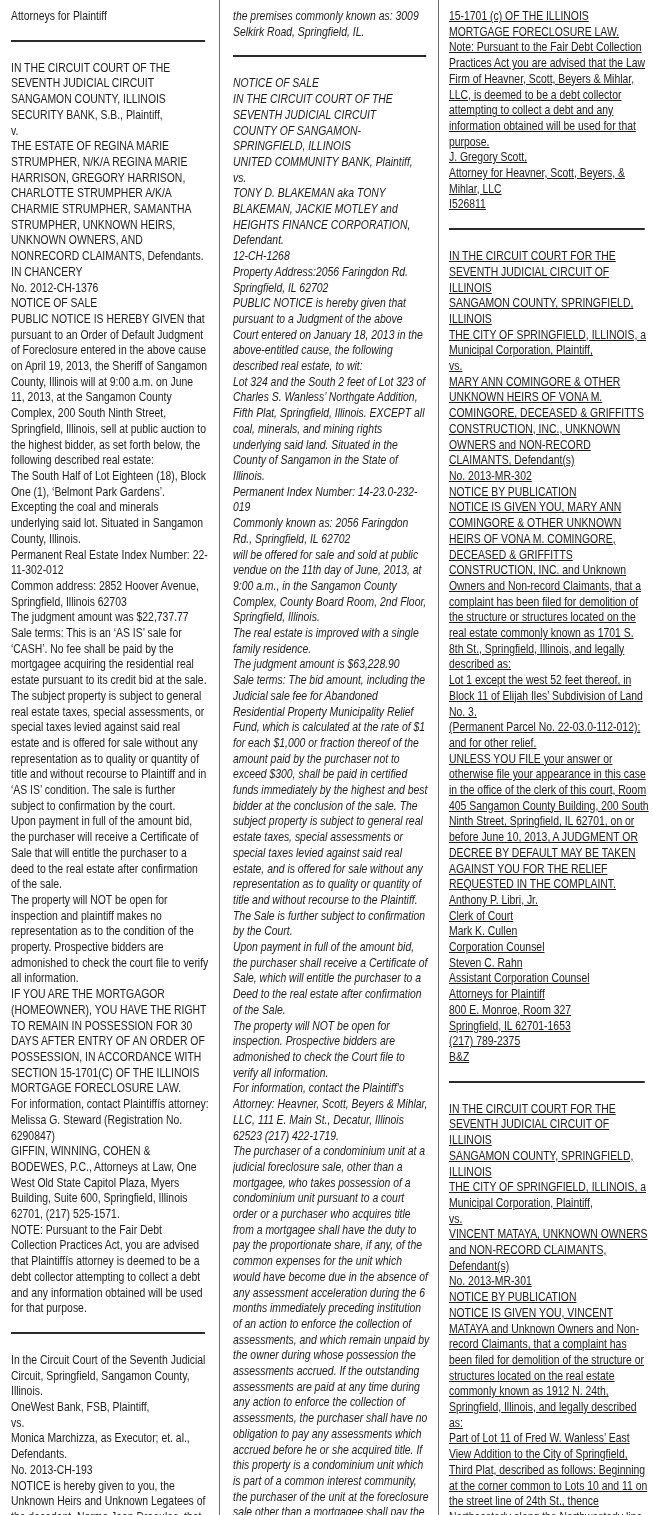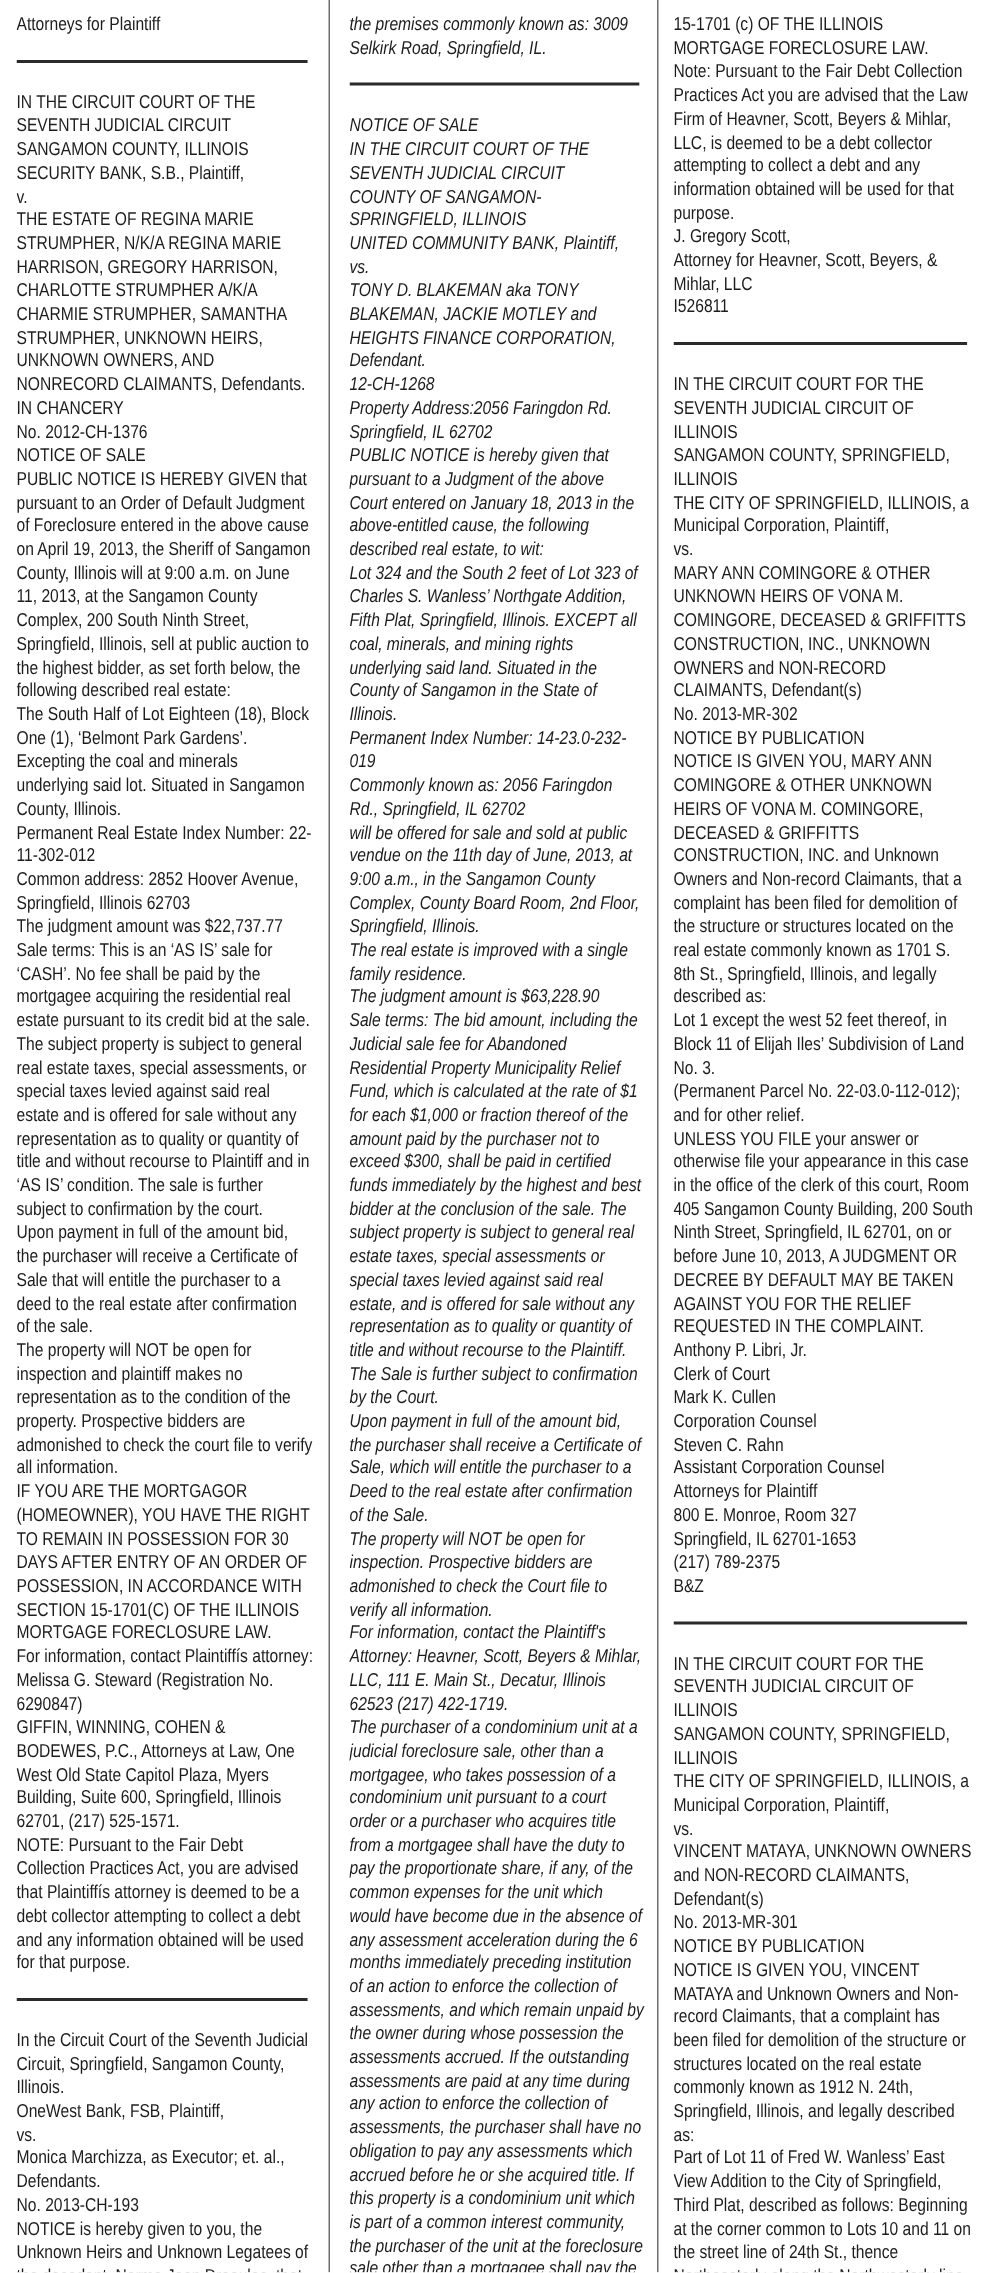--- a/index.html
+++ b/index.html
@@ -23,21 +23,21 @@
   .vd1 { left: 219px; }
   .vd2 { left: 438px; }
   .col {
     position: absolute;
     top: 9px;
     overflow: hidden;
     height: 1506px;
   }
   .col1 { left: 11px;  width: 198px; }
   .col2 { left: 233px; width: 197px; font-style: italic; }
-  .col3 { left: 449px; width: 200px; }
+  .col3 { left: 449px; width: 200px; text-decoration: underline; }
   .colinner {
     width: 119%;
     transform: scaleX(0.84);
     transform-origin: 0 0;
     font-size: 12.4px;
     line-height: 15.7px;
     letter-spacing: 0;
   }
   .para {
     margin: 0;

